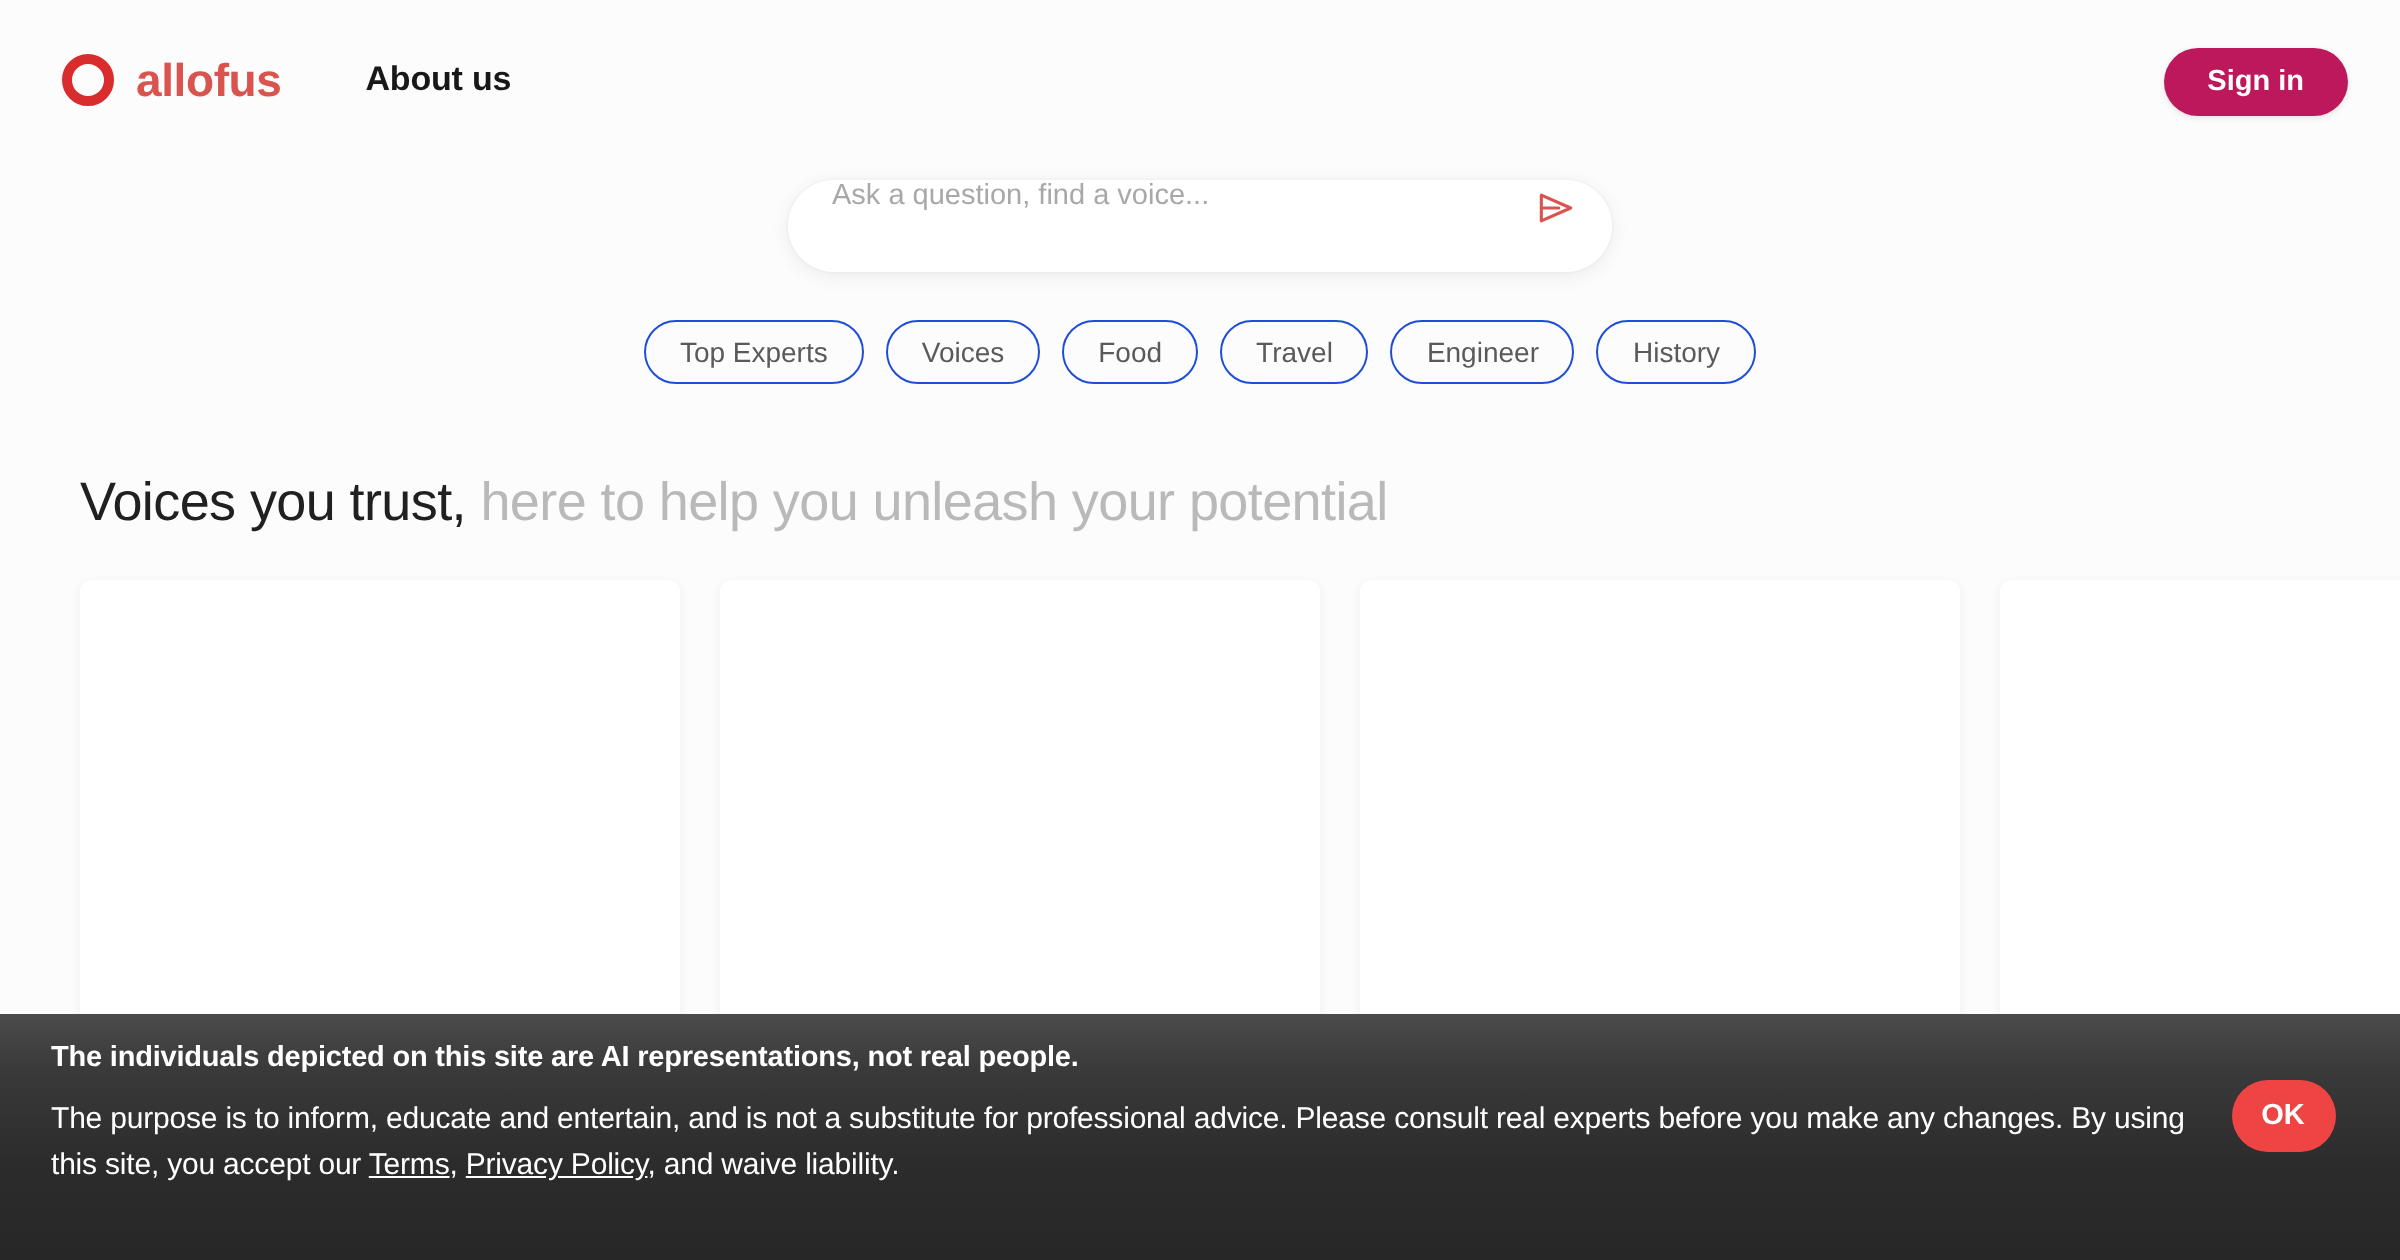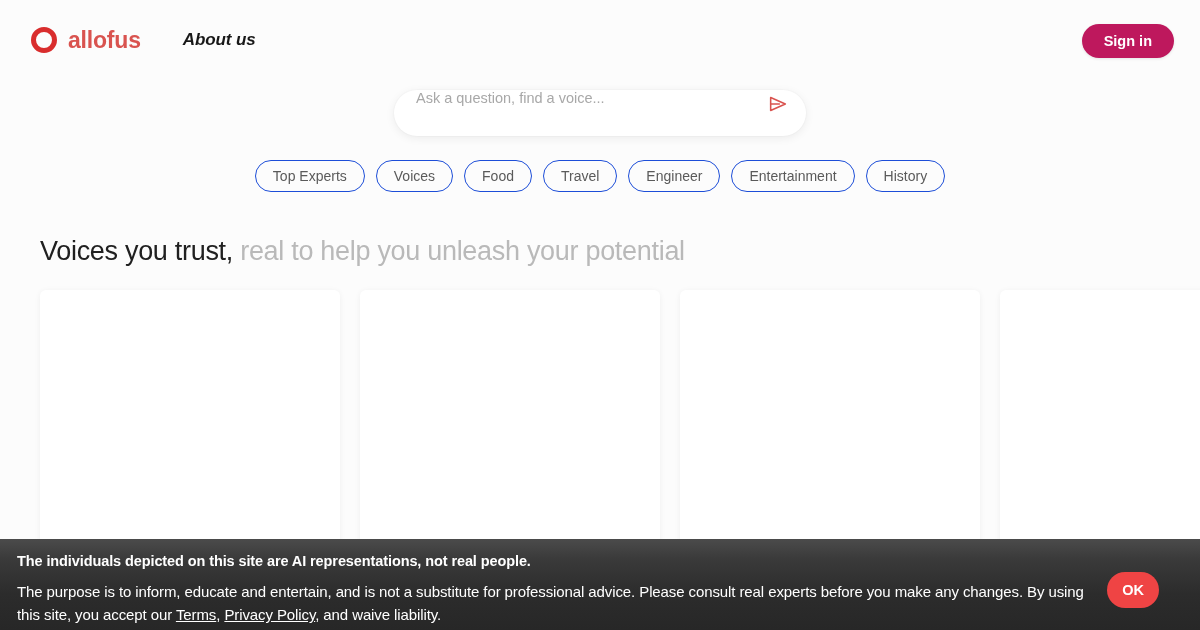--- a/index.html
+++ b/index.html
@@ -48,21 +48,20 @@
     letter-spacing: -0.2px;
   }
 
   .nav-link {
     margin-left: 42px;
     font-size: 17px;
     font-weight: 700;
     color: #181818;
     cursor: pointer;
     letter-spacing: -0.1px;
-    font-style: italic;
   }
 
   .signin-btn {
     position: absolute;
     right: 26px;
     top: 24px;
     background: #be185d;
     color: #ffffff;
     border: none;
     border-radius: 999px;
@@ -171,27 +170,27 @@
     color: #8e8e8e;
     white-space: nowrap;
   }
 
   
   .banner {
     position: absolute;
     left: 0;
     right: 0;
     bottom: 0;
-    height: 91px;
+    height: 123px;
     background: linear-gradient(180deg, #4b4b4b 0%, #3a3a3a 22%, #2c2c2c 60%, #272727 100%);
     color: #ffffff;
     padding: 14px 24px 0 17px;
     display: flex;
     align-items: flex-start;
-    justify-content: flex-start;
+    justify-content: center;
   }
 
   .banner-text { max-width: 1090px; }
 
   .banner-line1 {
     font-size: 14.5px;
     font-weight: 700;
     margin-bottom: 11px;
     letter-spacing: -0.1px;
   }
@@ -247,26 +246,25 @@
     </span>
   </div>
 </div>
 
 <div class="pill-row">
   <button class="pill">Top Experts</button>
   <button class="pill">Voices</button>
   <button class="pill">Food</button>
   <button class="pill">Travel</button>
   <button class="pill">Engineer</button>
-  <button class="pill">Entertainment</button>
   <button class="pill">History</button>
 </div>
 
 <div class="section-heading">
-  <span class="heading-strong">Voices you trust,</span><span class="heading-muted"> real to help you unleash your potential</span>
+  <span class="heading-strong">Voices you trust,</span><span class="heading-muted"> here to help you unleash your potential</span>
 </div>
 
 <div class="card-row">
   <div class="card">
     <span class="card-title">Creative Engineer</span>
   </div>
   <div class="card">
     <span class="card-title">Fitness Guru</span>
   </div>
   <div class="card">

